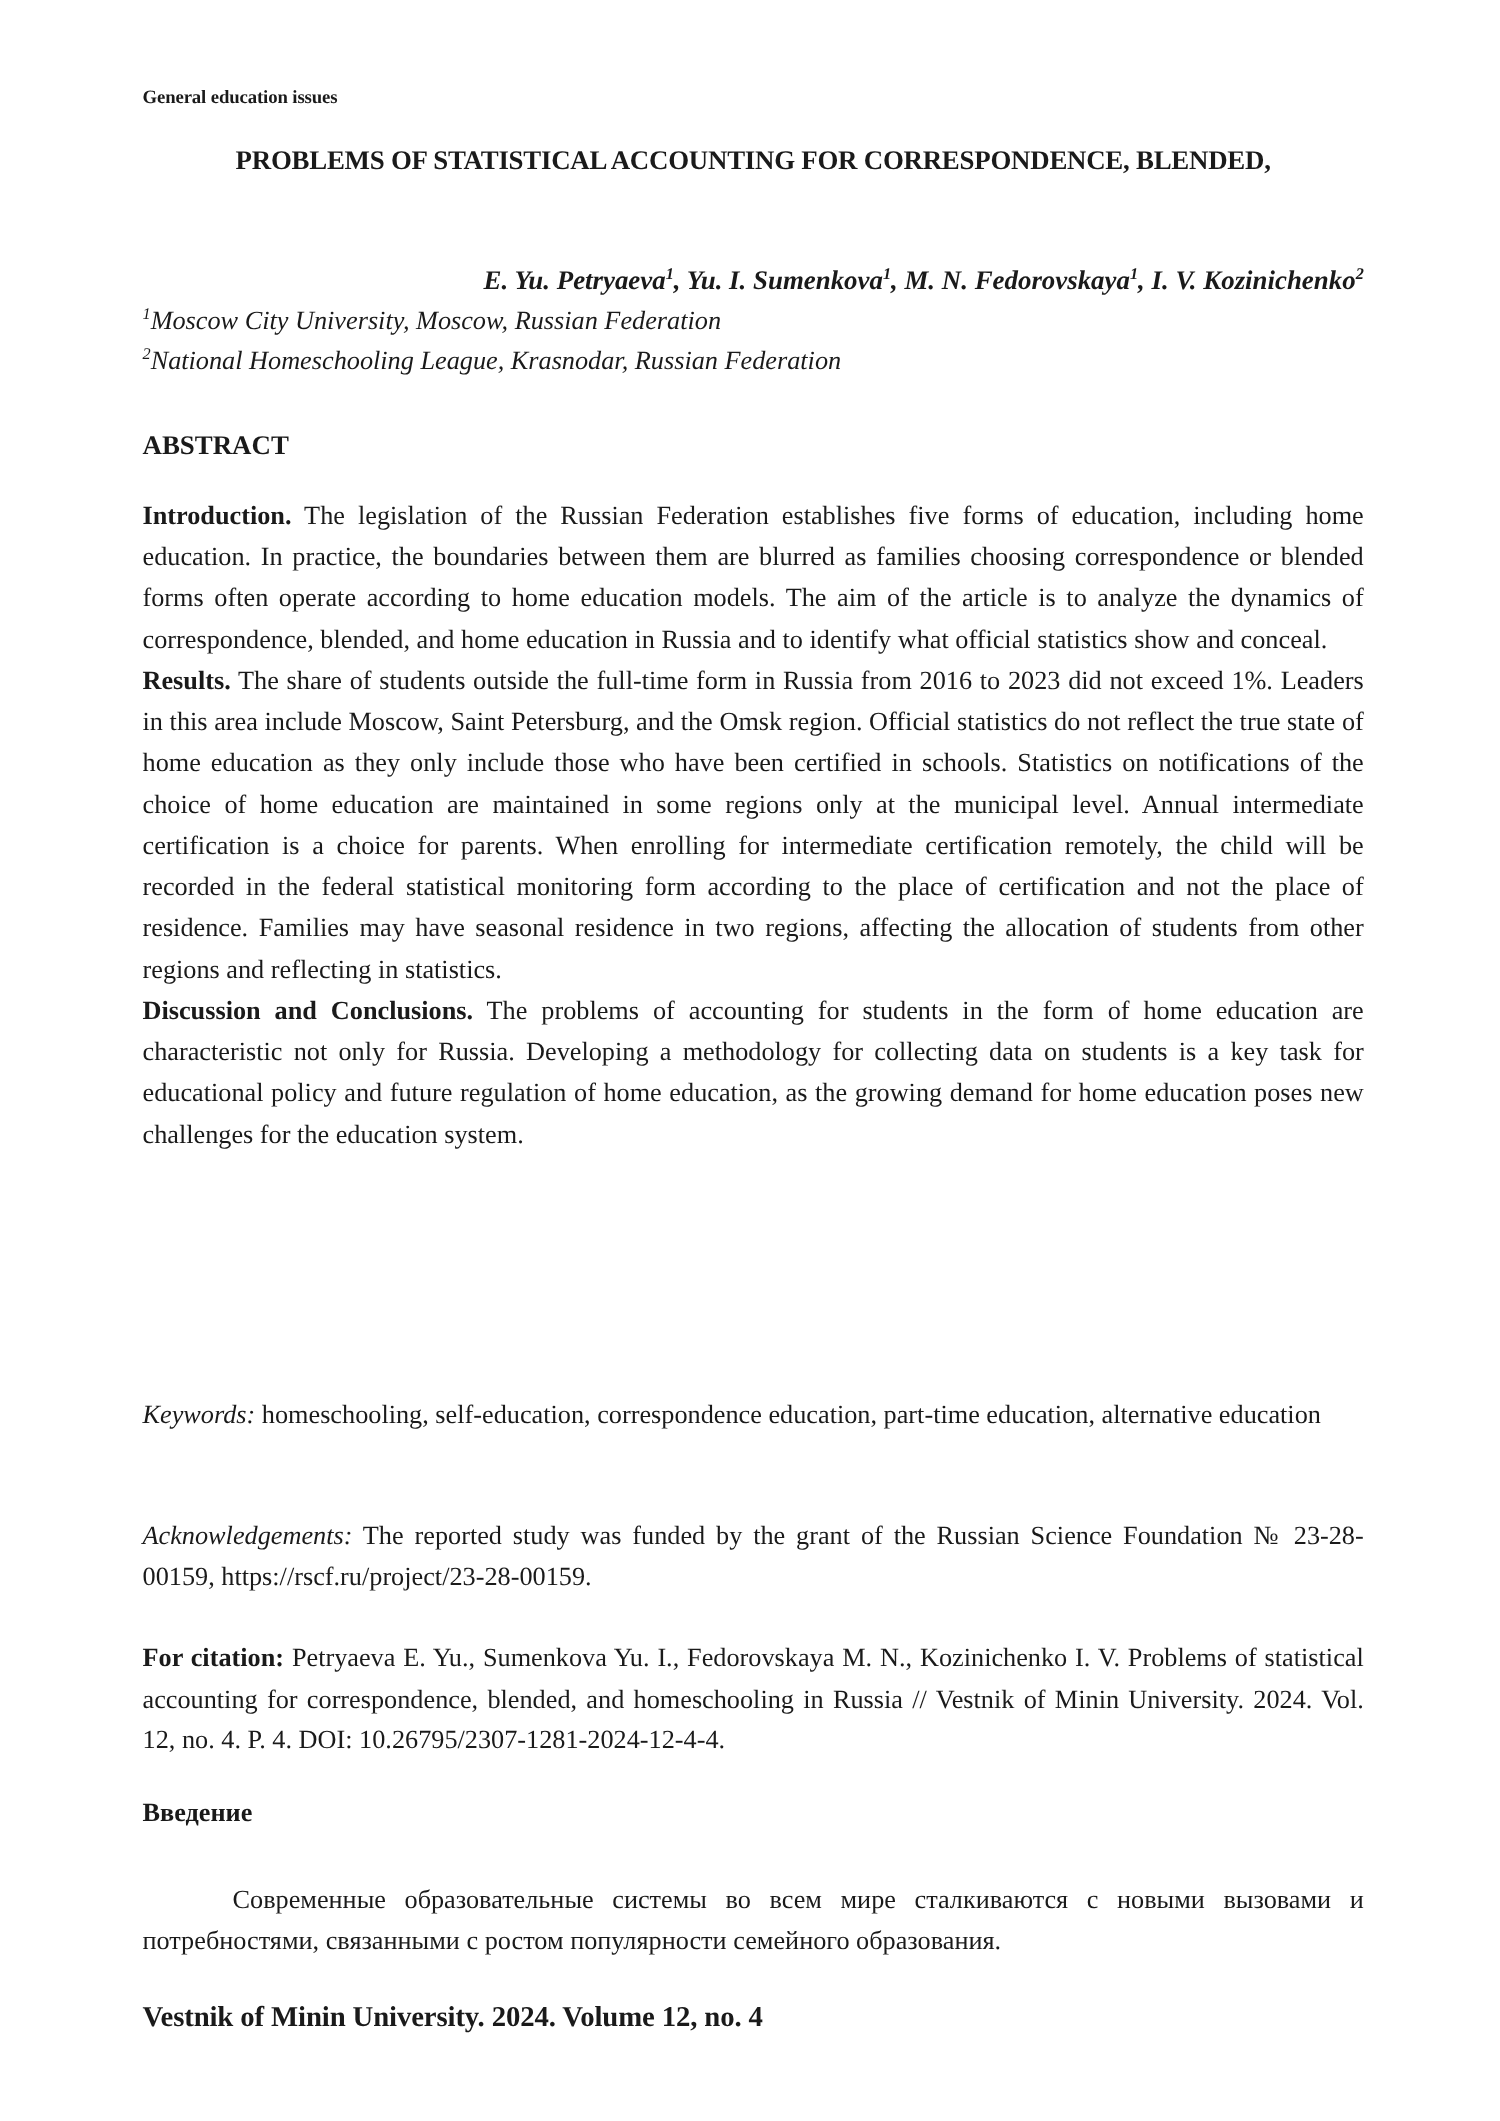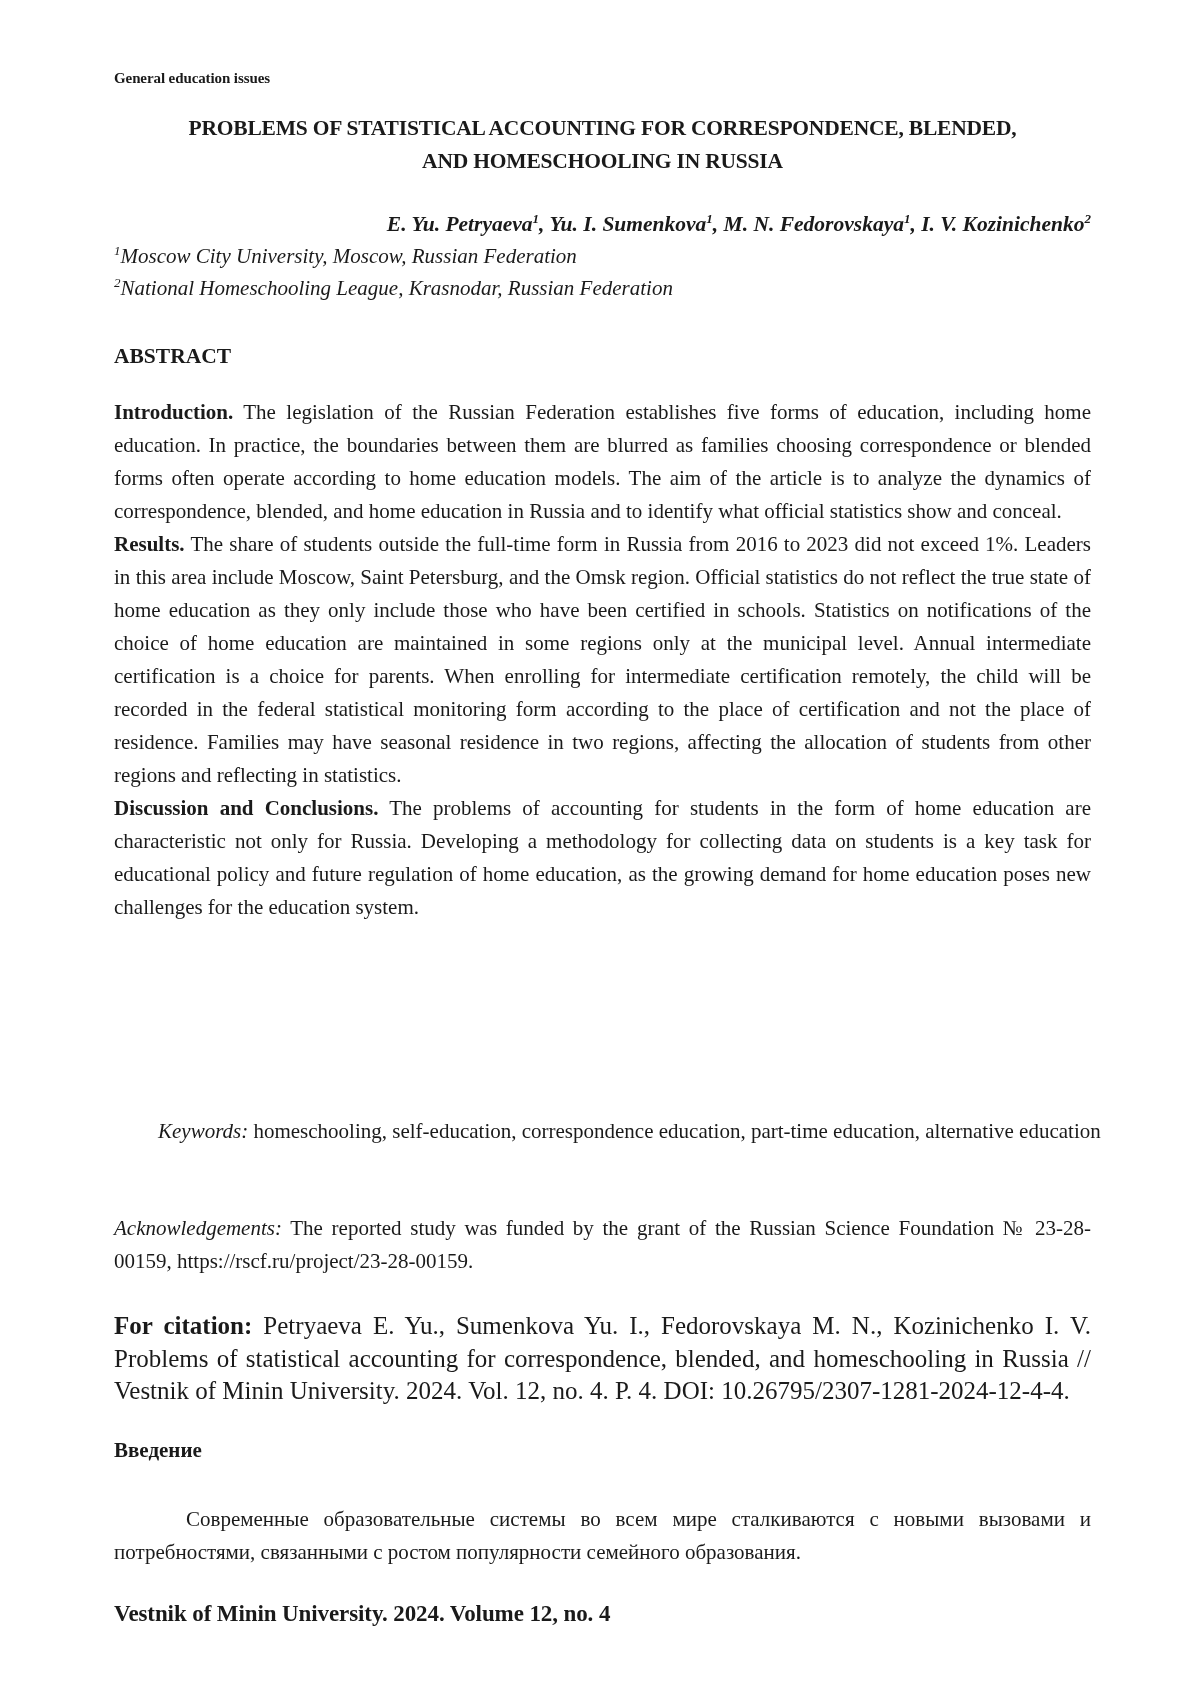--- a/index.html
+++ b/index.html
@@ -33,31 +33,31 @@
       position: absolute; top: 344px; left: 0; font-size: 21.5px; font-weight: bold;
     }
     .abstract-body {
       position: absolute; top: 396px; left: 0; width: 977px;
       font-size: 21px; line-height: 33px; text-align: justify;
     }
     .abstract-body p { margin: 0; }
     .lead { font-weight: bold; }
     .keywords {
       position: absolute; top: 1115px; left: 0; width: 977px;
-      font-size: 21px; line-height: 32.5px; text-align: justify; margin-left: 44px;
+      font-size: 21px; line-height: 32.5px; text-align: justify;
     }
     .keywords p, .ack p, .citation p { margin: 0; }
     .ital-lead { font-style: italic; }
     .ack {
       position: absolute; top: 1212px; left: 0; width: 977px;
       font-size: 21px; line-height: 32.5px; text-align: justify;
     }
     .citation {
       position: absolute; top: 1310px; left: 0; width: 977px;
-      font-size: 25px; line-height: 32.5px; text-align: justify;
+      font-size: 21px; line-height: 32.5px; text-align: justify;
     }
     .section-heading {
       position: absolute; top: 1438px; left: 0; width: 977px;
       text-align: left; font-size: 21px; font-weight: bold;
     }
     .body-text {
       position: absolute; top: 1503px; left: 0; width: 977px;
       font-size: 21px; line-height: 32.5px; text-align: justify;
       text-indent: 72px;
     }
@@ -69,21 +69,20 @@
   </style>
 </head>
 <body>
 
 <div class="page">
 
   <div class="running-head">General education issues</div>
 
   <div class="title">
     <div>PROBLEMS OF STATISTICAL ACCOUNTING FOR CORRESPONDENCE, BLENDED,</div>
-    <div>AND HOMESCHOOLING IN RUSSIA</div>
   </div>
 
   <div class="authors">
     <span>E. Yu. Petryaeva</span><sup>1</sup><span>, </span><span>Yu. I. Sumenkova</span><sup>1</sup><span>, </span><span>M. N. Fedorovskaya</span><sup>1</sup><span>, </span><span>I. V. Kozinichenko</span><sup>2</sup>
   </div>
 
   <div class="affil affil-1">
     <sup>1</sup><span>Moscow City University, Moscow, Russian Federation</span>
   </div>
   <div class="affil affil-2">

